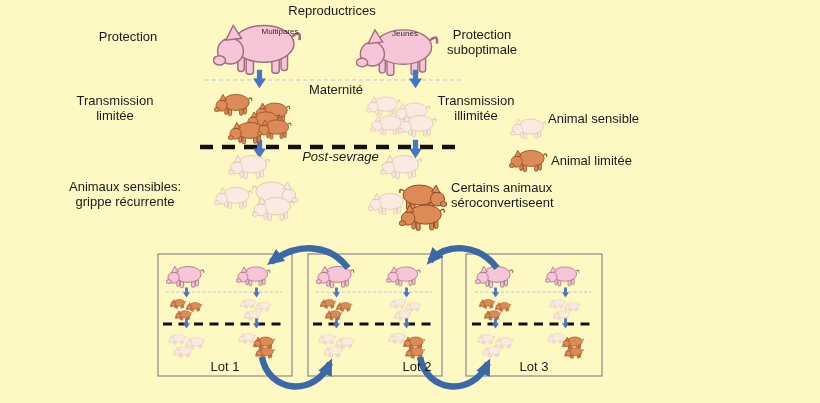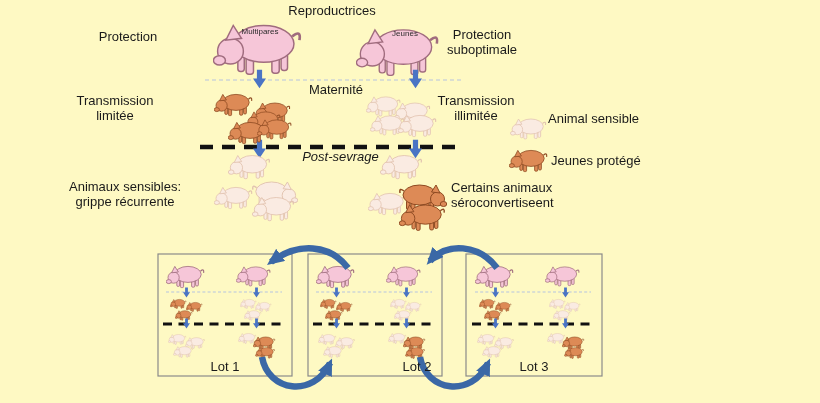--- a/index.html
+++ b/index.html
@@ -159,21 +159,21 @@
   </g>
 </svg>
 
 <div class="lbl center" style="left:262px;top:3px;width:140px;">Reproductrices</div>
 
 <div class="lbl center" style="left:63px;top:29px;width:130px;">Protection</div>
 
 <div class="lbl center" style="left:417px;top:27px;width:130px;">Protection
 suboptimale</div>
 
-<div class="lbl tiny center" style="left:230px;top:27px;width:60px;">Multipares</div>
+<div class="lbl tiny center" style="left:230px;top:27px;width:60px;padding-left:20px;">Multipares</div>
 
 <div class="lbl tiny center" style="left:380px;top:29px;width:50px;">Jeunes</div>
 
 <div class="lbl center" style="left:291px;top:82px;width:90px;">Maternité</div>
 
 <div class="lbl center" style="left:50px;top:93px;width:130px;">Transmission
 limitée</div>
 
 <div class="lbl center" style="left:411px;top:93px;width:130px;">Transmission
 illimitée</div>
@@ -181,21 +181,21 @@
 <div class="lbl center" style="left:298px;top:149px;width:85px;font-style:italic;">Post-sevrage</div>
 
 <div class="lbl center" style="left:59px;top:179px;width:132px;">Animaux sensibles:
 grippe récurrente</div>
 
 <div class="lbl" style="left:445px;top:180px;width:150px;margin-left:6px;">Certains animaux
 séroconvertiseent</div>
 
 <div class="lbl" style="left:548px;top:111px;width:120px;">Animal sensible</div>
 
-<div class="lbl" style="left:551px;top:153px;width:120px;">Jeunes protégé</div>
+<div class="lbl" style="left:551px;top:153px;width:120px;">Animal limitée</div>
 
 <div class="lot" style="left:158px;top:359px;width:134px;">Lot 1</div>
 
 <div class="lot" style="left:308px;top:359px;width:134px;margin-left:42px;">Lot 2</div>
 
 <div class="lot" style="left:466px;top:359px;width:136px;">Lot 3</div>
 
 </div>
 
 </body></html>

